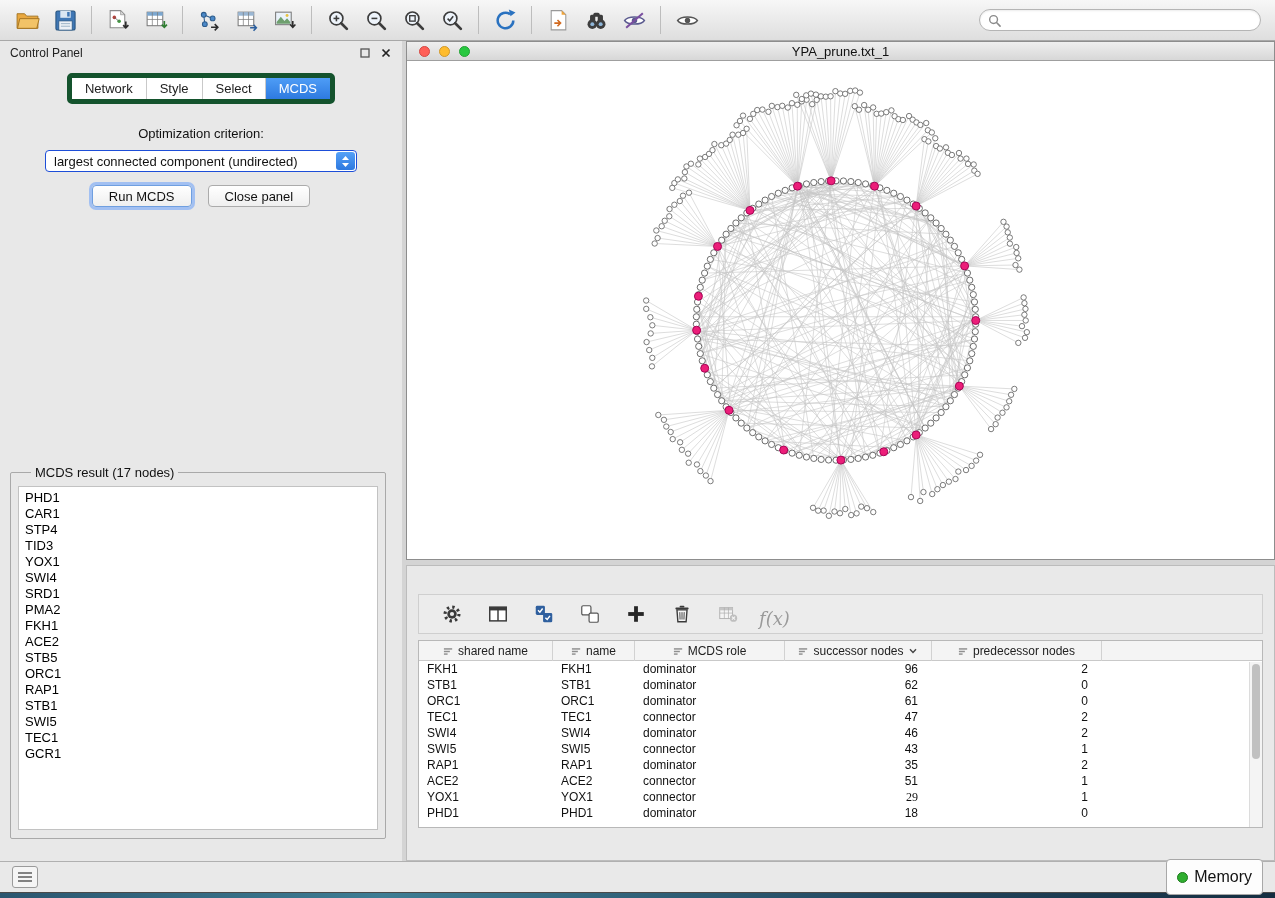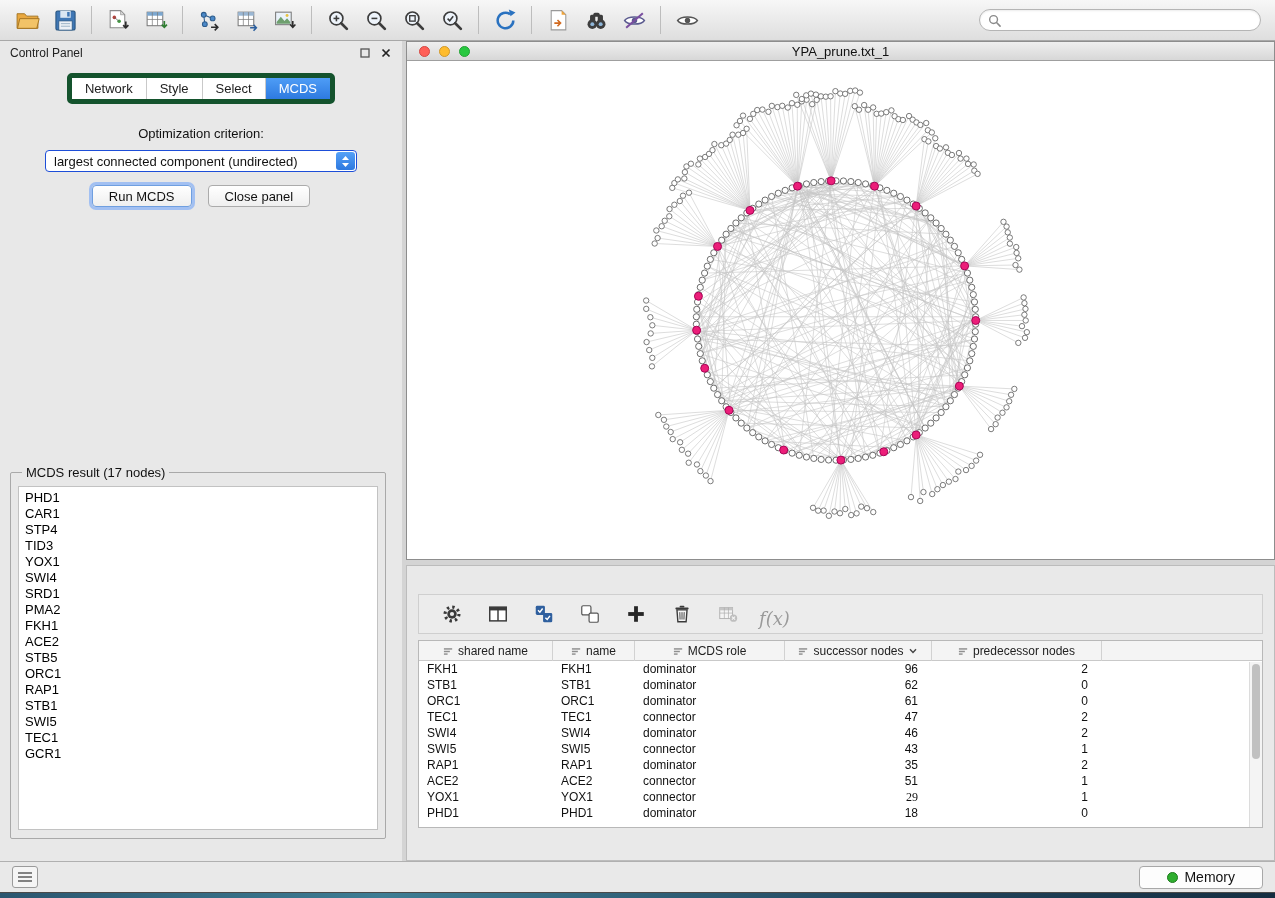--- a/index.html
+++ b/index.html
@@ -42,21 +42,21 @@
     border-radius:4px; display:flex; align-items:center; padding-left:8px; position:relative; font-size:13px; color:#111; }
   .dd-btn { position:absolute; right:1px; top:1px; bottom:1px; width:19px; border-radius:3px;
     background:linear-gradient(#55a1f7,#2d78df); display:flex; align-items:center; justify-content:center; }
   .btn-row { display:flex; justify-content:center; gap:16px; margin-top:13px; }
   .mbtn { height:22px; padding:0 16px; font-size:13px; color:#111; background:linear-gradient(#ffffff,#efefef);
     border:1px solid #ababab; border-radius:4px; font-family:"Liberation Sans", sans-serif; }
   .mbtn.focus { box-shadow:0 0 0 3px rgba(77,144,254,.45); border-color:#6f9fe0; }
 
   .result-box { position:absolute; left:10px; right:16px; top:424px; bottom:22px;
     border:1px solid #a9a9a9; border-radius:2px; padding:8px 7px 8px; }
-  .result-box legend { font-size:13px; color:#111; padding:0 4px; margin-left:4px; }
+  .result-box legend { font-size:13px; color:#111; padding:0 4px; margin-left:13px; }
   .result-list { position:absolute; left:7px; right:7px; top:6px; bottom:8px; background:#fff;
     border:1px solid #c2c2c2; overflow:hidden; padding:3px 0 0 6px; }
   .result-item { font-size:13px; line-height:16px; color:#000; }
 
   
   .main-area { position:absolute; left:406px; right:0; top:41px; bottom:31px; background:#3b82f6; }
   .v-splitter { position:absolute; left:402px; top:41px; width:4px; bottom:31px; background:#d4d4d4; }
 
   .network-window { position:absolute; left:0; right:0; top:0; height:519px; background:#fff; border:1px solid #8d8d8d; }
   .net-titlebar { position:relative; height:19px; background:linear-gradient(#efefef,#d7d7d7);
@@ -93,22 +93,22 @@
   .td.num { text-align:right; padding-left:0; padding-right:14px; }
   .vscroll { position:absolute; right:0; top:21px; bottom:0; width:13px; background:#f4f4f4; border-left:1px solid #dcdcdc; }
   .vscroll .thumb { position:absolute; left:2px; right:2px; top:2px; height:95px; background:#c0c0c0; border-radius:5px; }
   .tp-tabs-row { position:absolute; left:0; right:0; top:268px; text-align:center; }
 
   
   .status-bar { position:absolute; left:0; right:0; bottom:0; height:31px; background:#e9e9e9;
     border-top:1px solid #b0b0b0; display:flex; align-items:center; padding:0 12px; }
   .stat-ibtn { width:26px; height:22px; background:#f5f5f5; border:1px solid #9a9a9a; border-radius:3px;
     display:flex; align-items:center; justify-content:center; }
-  .memory-btn { margin-left:auto; height:23px; display:flex; align-items:center; gap:6px; padding:0 27px;
-    background:#fdfdfd; border:1px solid #a8a8a8; border-radius:4px; font-size:14px; color:#111;
+  .memory-btn { margin-left:auto; height:36px; display:flex; align-items:center; gap:6px; padding:0 10px;
+    background:#fdfdfd; border:1px solid #a8a8a8; border-radius:4px; font-size:16px; color:#111;
     font-family:"Liberation Sans", sans-serif; }
   .memory-dot { width:11px; height:11px; border-radius:50%; background:#2fae2f; border:1px solid #1d7a1d; }
 </style>
 </head>
 <body>
 
 <div class="app">
 
   <div class="toolbar">
     <button class="tbtn">

